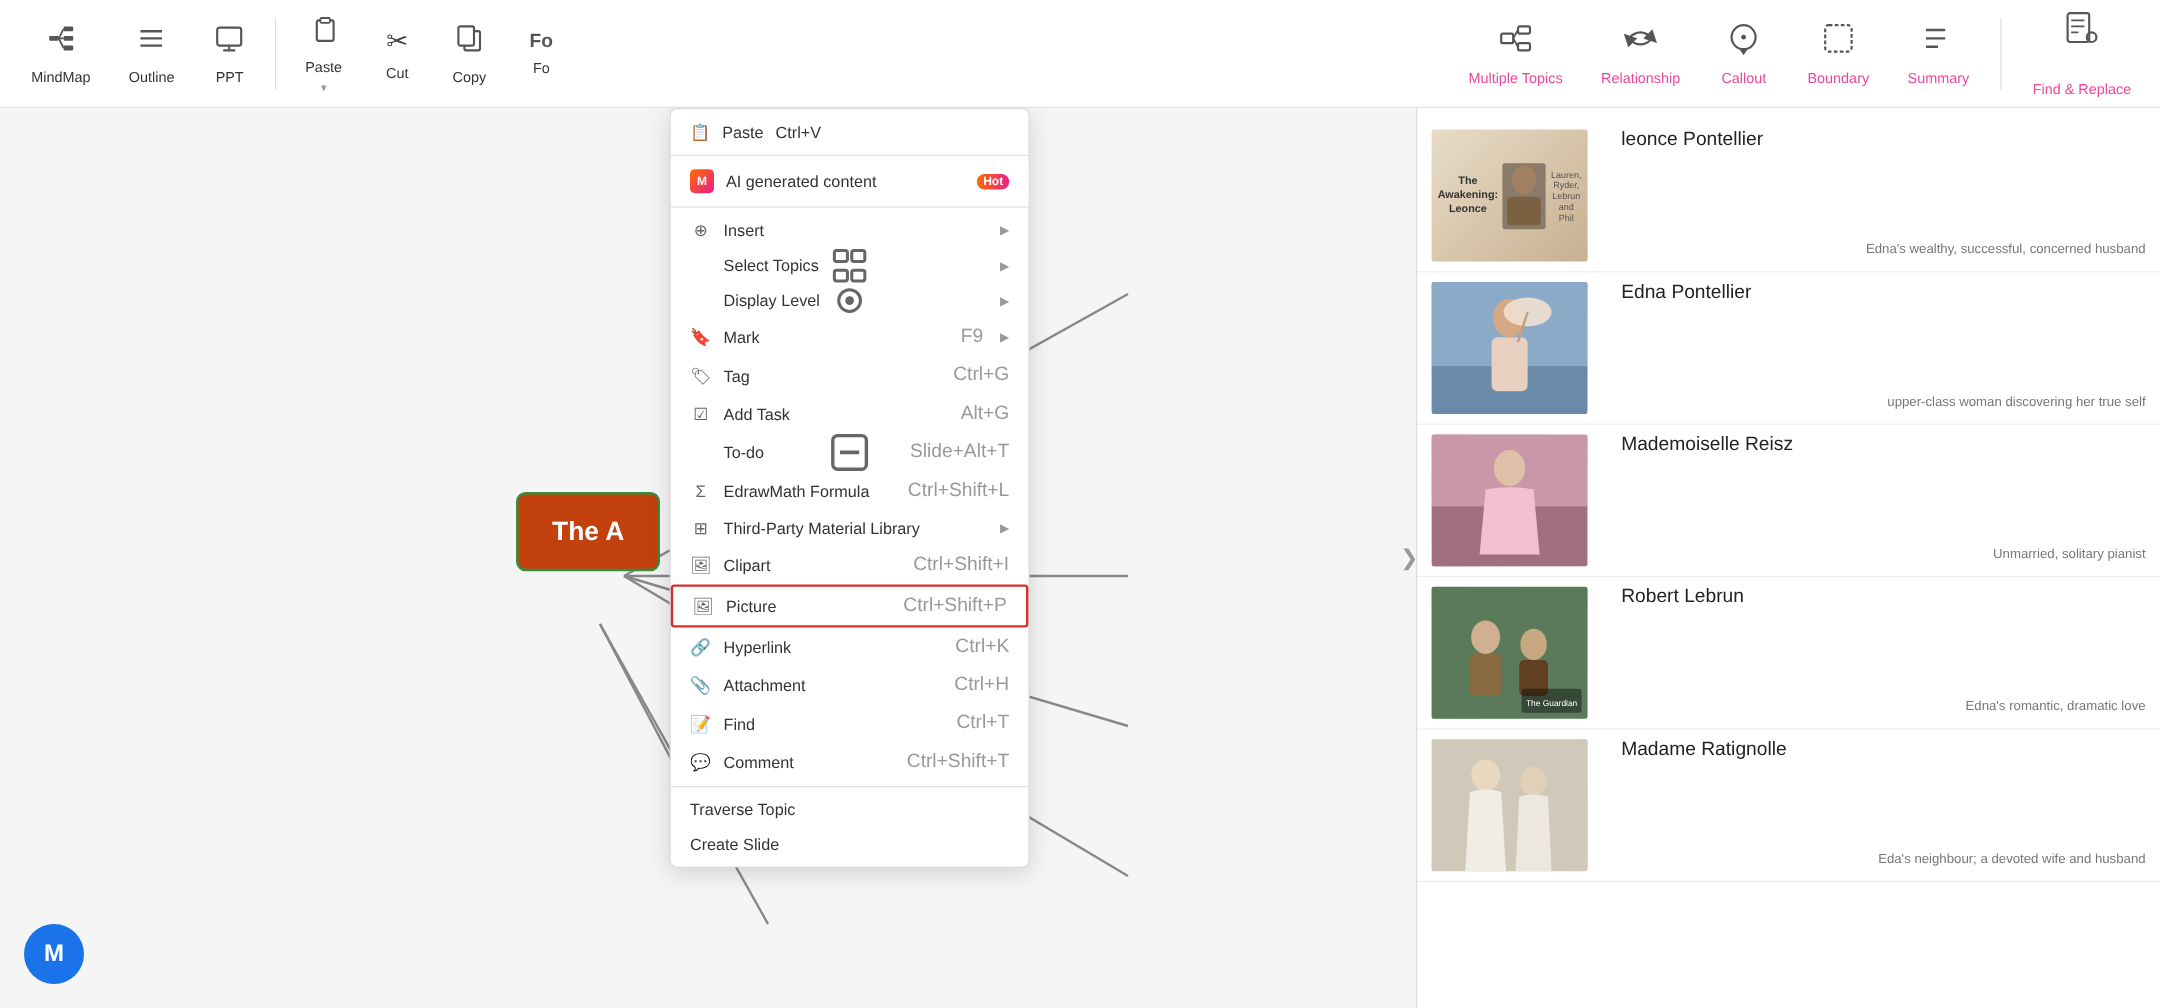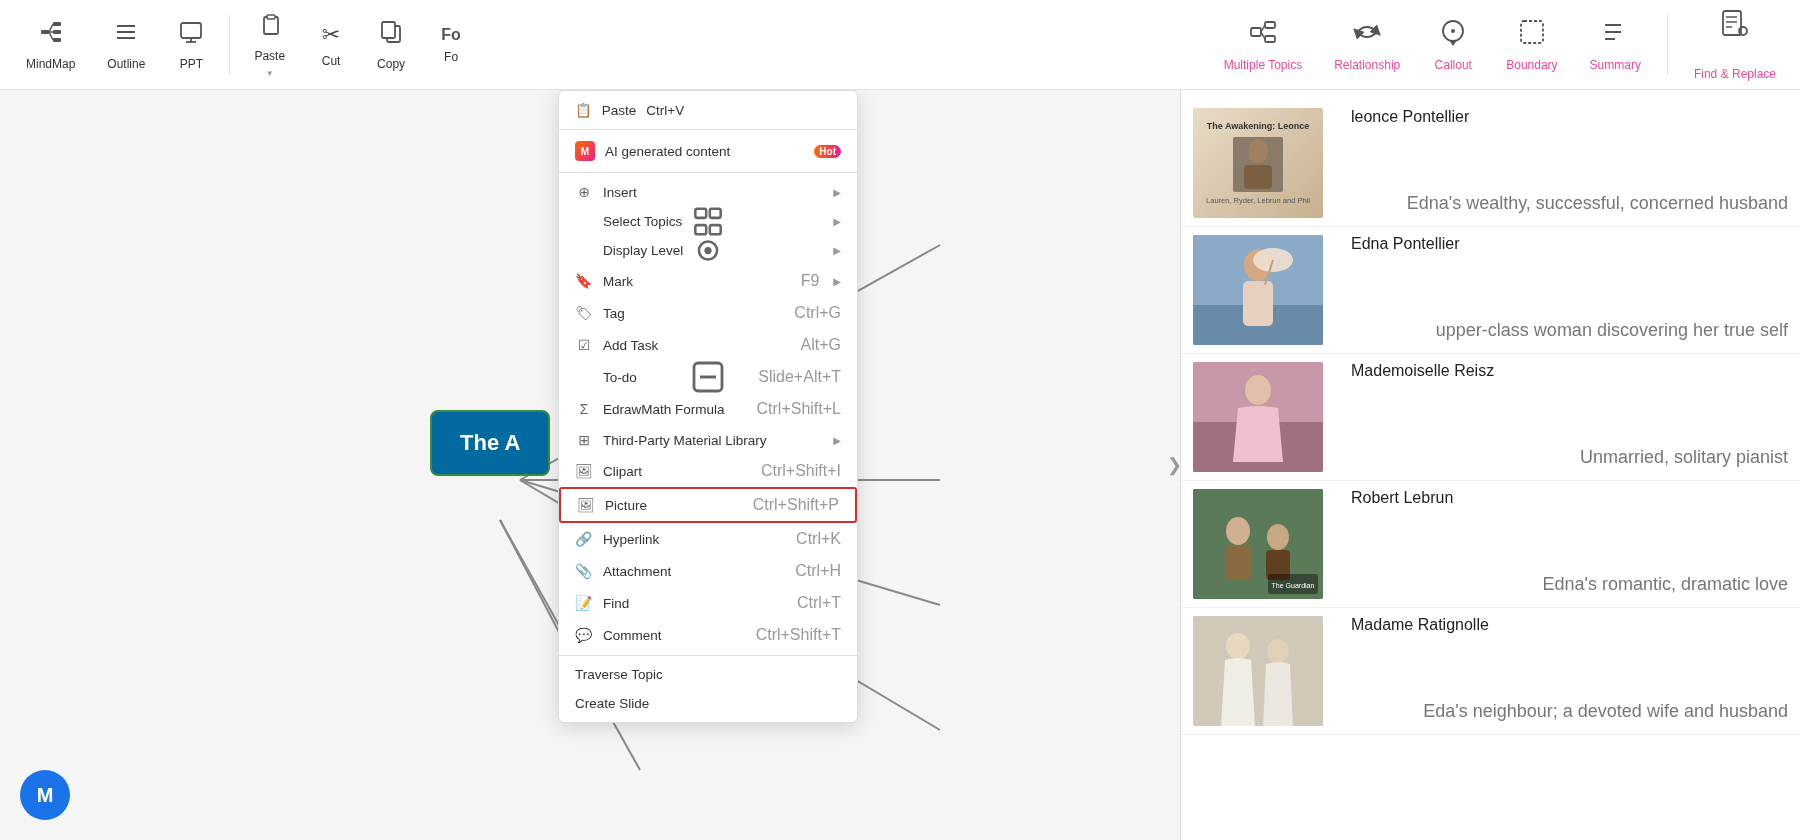--- a/index.html
+++ b/index.html
@@ -63,21 +63,21 @@
       flex: 1;
       position: relative;
       overflow: hidden;
     }
 
     
     .node-main {
       position: absolute;
       left: 430px;
       top: 320px;
-      background: #0369a1;
+      background: #c2410c;
       color: #fff;
       font-size: 22px;
       font-weight: bold;
       padding: 18px 28px;
       border-radius: 8px;
       border: 2px solid #388e3c;
       cursor: pointer;
       z-index: 5;
       white-space: nowrap;
     }
@@ -113,21 +113,21 @@
     }
 
     .character-name {
       font-size: 16px;
       font-weight: 500;
       color: #222;
       margin-bottom: 4px;
     }
 
     .character-desc {
-      font-size: 18px;
+      font-size: 11px;
       color: #777;
       position: absolute;
       right: 12px;
       bottom: 12px;
     }
 
     
     .img-placeholder {
       width: 130px; height: 110px;
       display: flex; align-items: center; justify-content: center;
@@ -531,21 +531,21 @@
     </div>
 
     <div class="logo-bottom">
       <span>M</span>
     </div>
   </div>
 
   <div class="right-panel">
 
     <div class="character-card">
-      <div class="img-placeholder" style="background: linear-gradient(135deg, #e8dcc8, #c8b090); flex-direction:column; gap:4px; padding:6px;">
+      <div class="img-placeholder" style="background: linear-gradient(135deg, #e8dcc8, #c8b090); flex-direction:row; gap:4px; padding:6px;">
         <div style="font-size:9px; font-weight:bold; text-align:center; color:#333; line-height:1.3;">The Awakening: Leonce</div>
         <div style="width:50px;height:55px;background:#8a7a6a;border-radius:2px;display:flex;align-items:center;justify-content:center;">
           <svg width="36" height="50" viewBox="0 0 36 50">
               <ellipse cx="18" cy="12" rx="10" ry="12" fill="#a08060"></ellipse>
               <rect x="4" y="26" width="28" height="24" rx="4" fill="#7a6040"></rect>
             </svg>
         </div>
         <div style="font-size:7.5px; color:#555; text-align:center;">Lauren, Ryder, Lebrun and Phil</div>
       </div>
       <div class="character-info">

